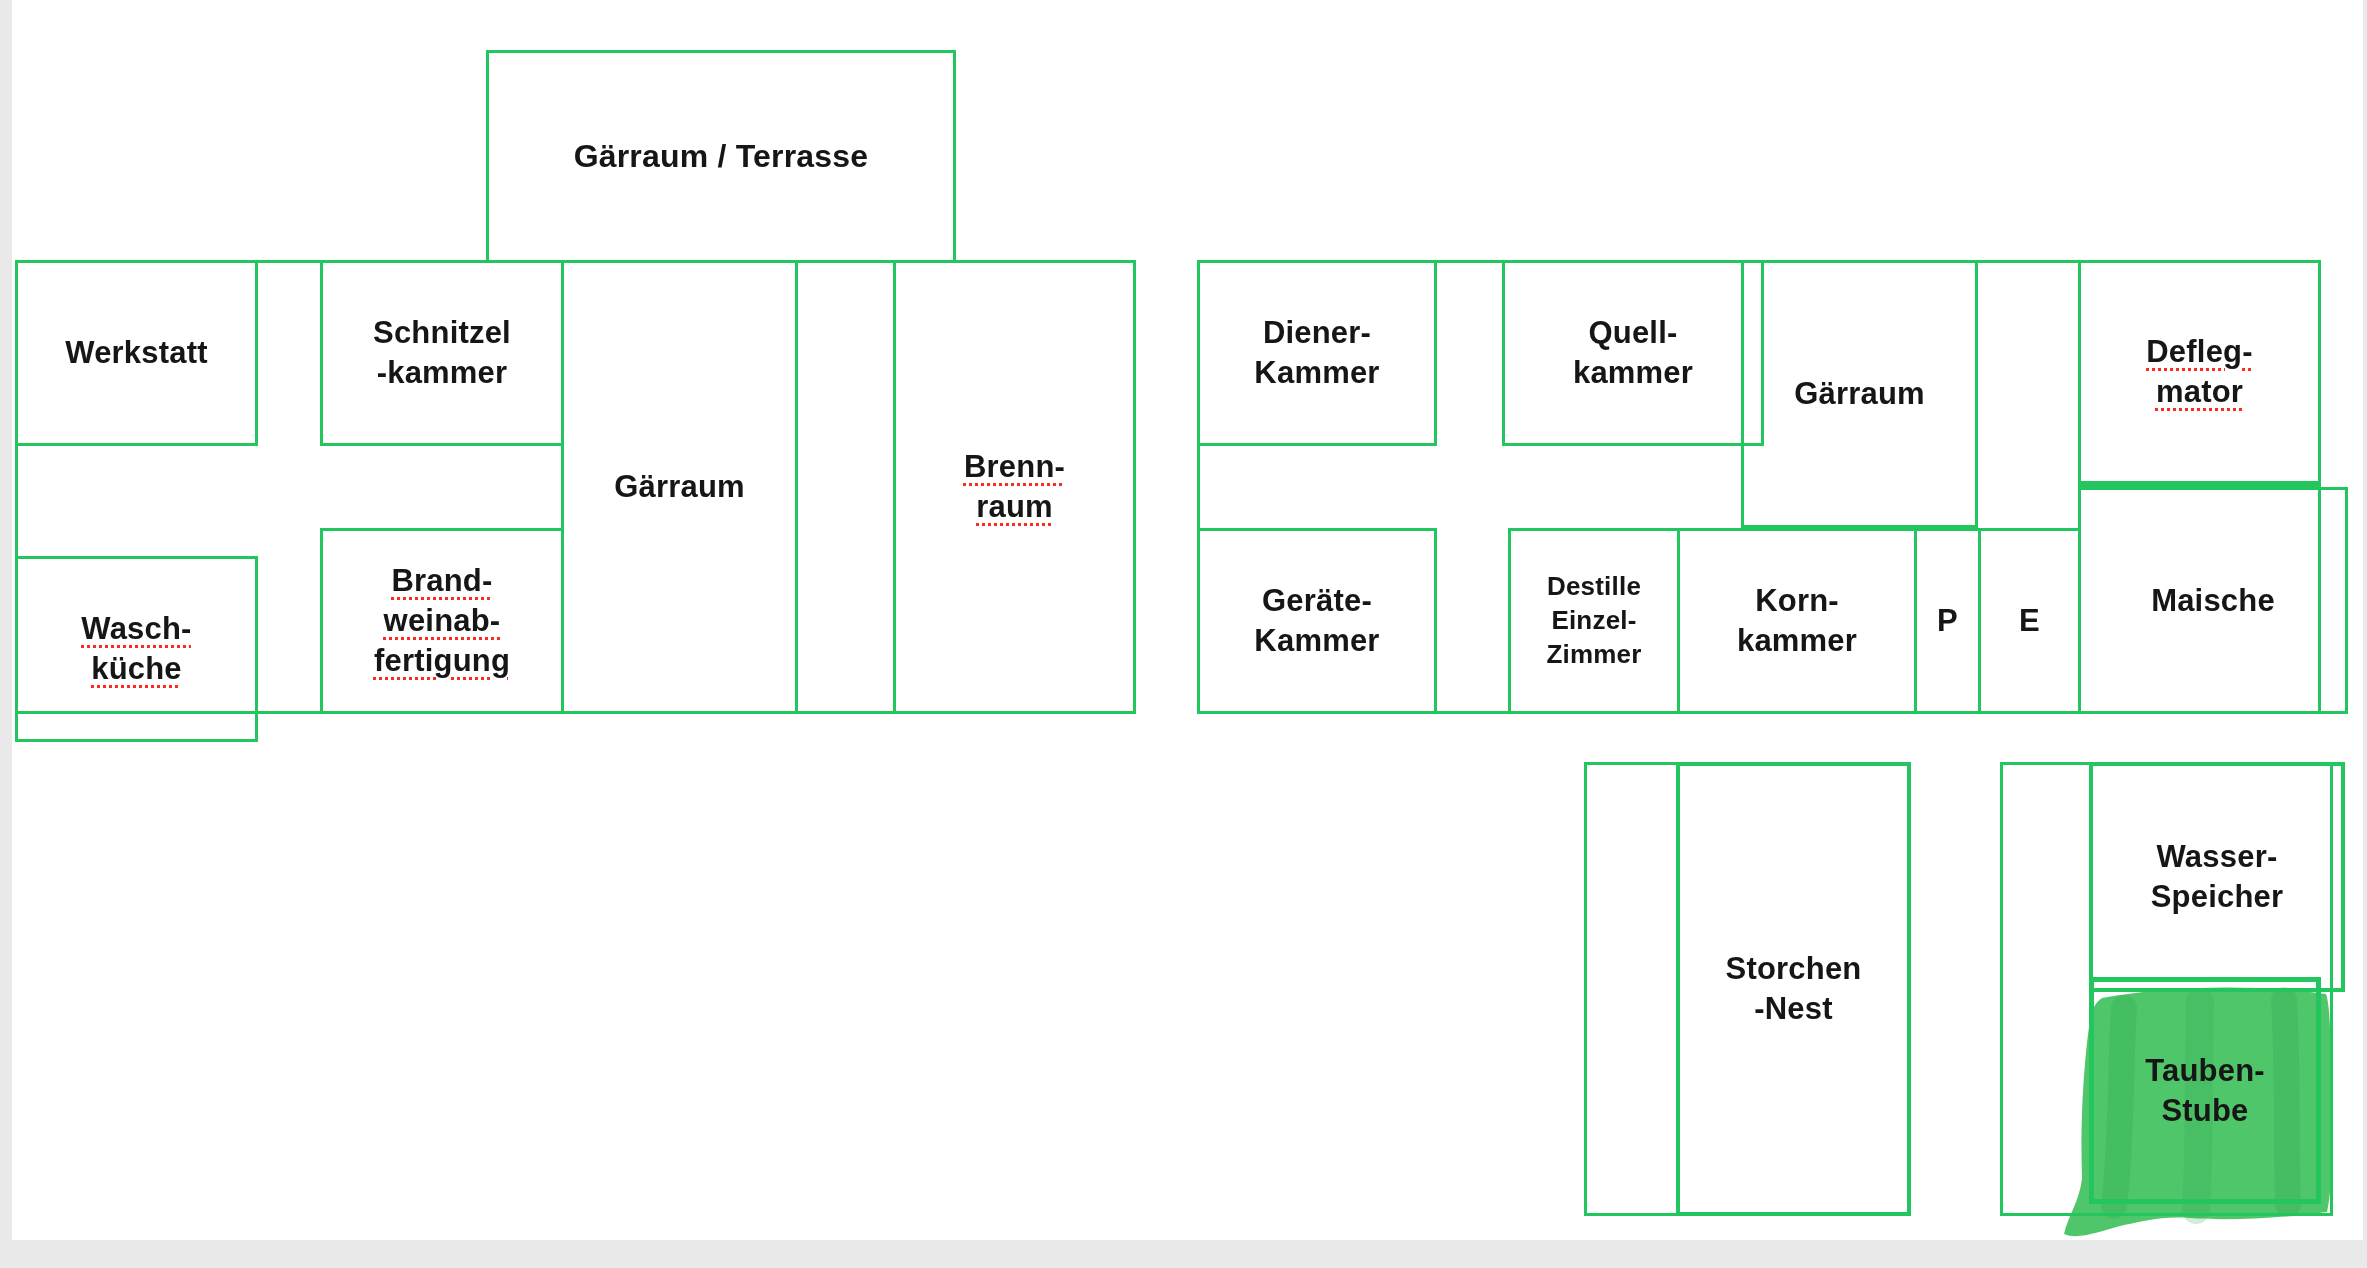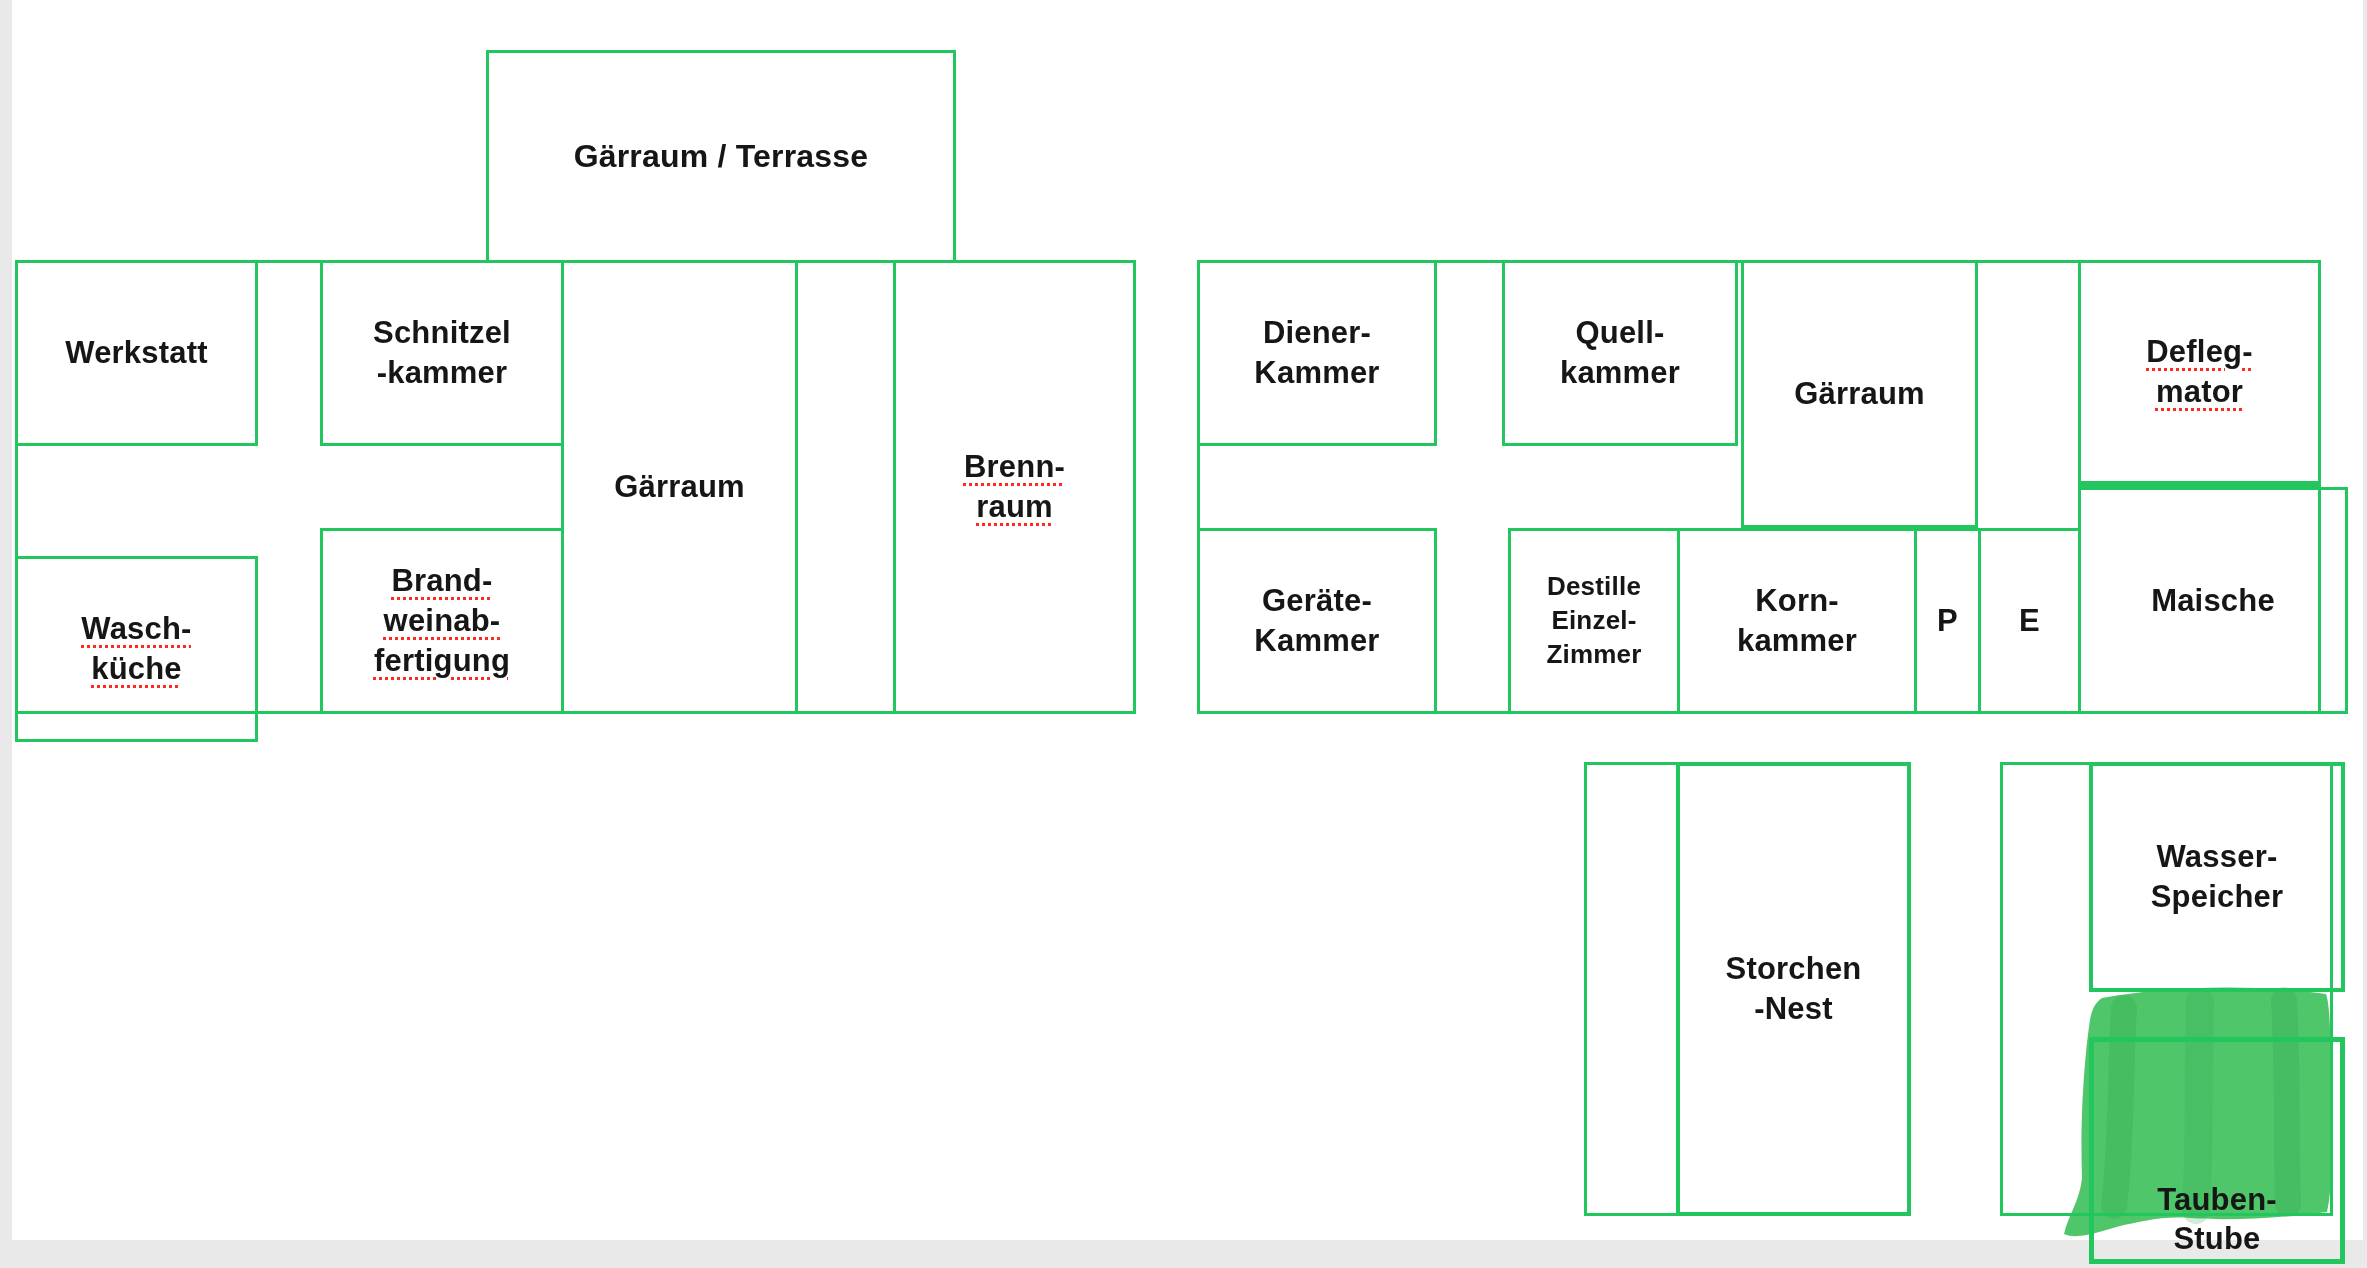--- a/index.html
+++ b/index.html
@@ -86,21 +86,21 @@
 fertigung</span>
   </div>
 
   <div class="outline" style="left:1197px;top:260px;width:1124px;height:454px;"></div>
 
   <div class="room" style="left:1197px;top:260px;width:240px;height:186px;">
     <span class="label">Diener-
 Kammer</span>
   </div>
 
-  <div class="room" style="left:1502px;top:260px;width:236px;height:186px;">
+  <div class="room" style="left:1502px;top:260px;width:262px;height:186px;">
     <span class="label">Quell-
 kammer</span>
   </div>
 
   <div class="room" style="left:1741px;top:260px;width:237px;height:268px;">
     <span class="label">Gärraum</span>
   </div>
 
   <div class="room misspell thick-bottom" style="left:2078px;top:260px;width:243px;height:230px;">
     <span class="label">Defleg-
@@ -158,17 +158,17 @@
     <path d="M 84,58 C 80,120 82,190 74,256" stroke="#2ea84c" stroke-width="26" fill="none" stroke-linecap="round" opacity="0.30"></path>
     <path d="M 160,52 C 158,120 160,190 156,260" stroke="#2ea84c" stroke-width="28" fill="none" stroke-linecap="round" opacity="0.22"></path>
     <path d="M 244,50 C 248,120 246,190 248,254" stroke="#2ea84c" stroke-width="26" fill="none" stroke-linecap="round" opacity="0.26"></path>
   </svg>
 
   <div class="room b4" style="left:2089px;top:762px;width:256px;height:230px;">
     <span class="label">Wasser-
 Speicher</span>
   </div>
 
-  <div class="room b5" style="left:2089px;top:1037px;width:256px;height:227px;align-items:flex-end;">
+  <div class="room b5" style="left:2089px;top:977px;width:232px;height:227px;">
     <span class="label">Tauben-
 Stube</span>
   </div>
 </div>
 
 </body></html>

